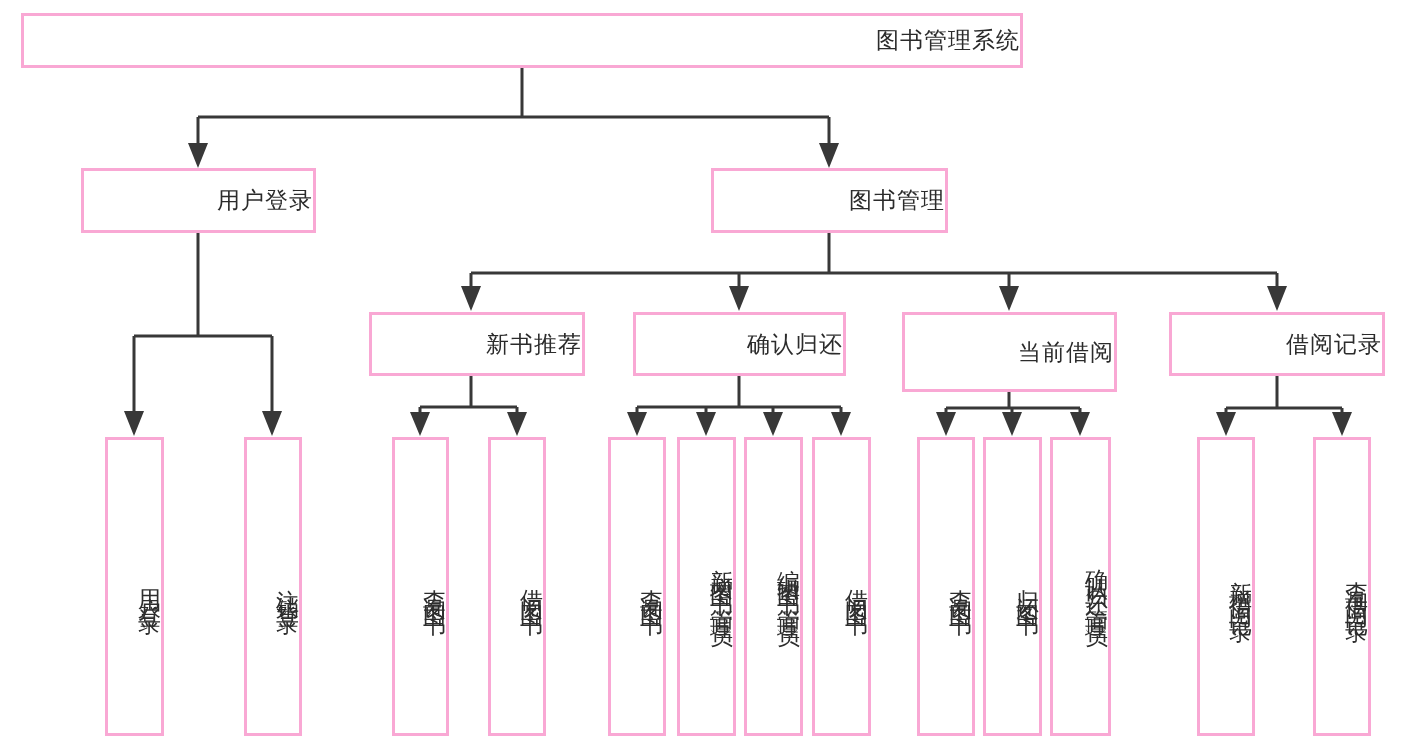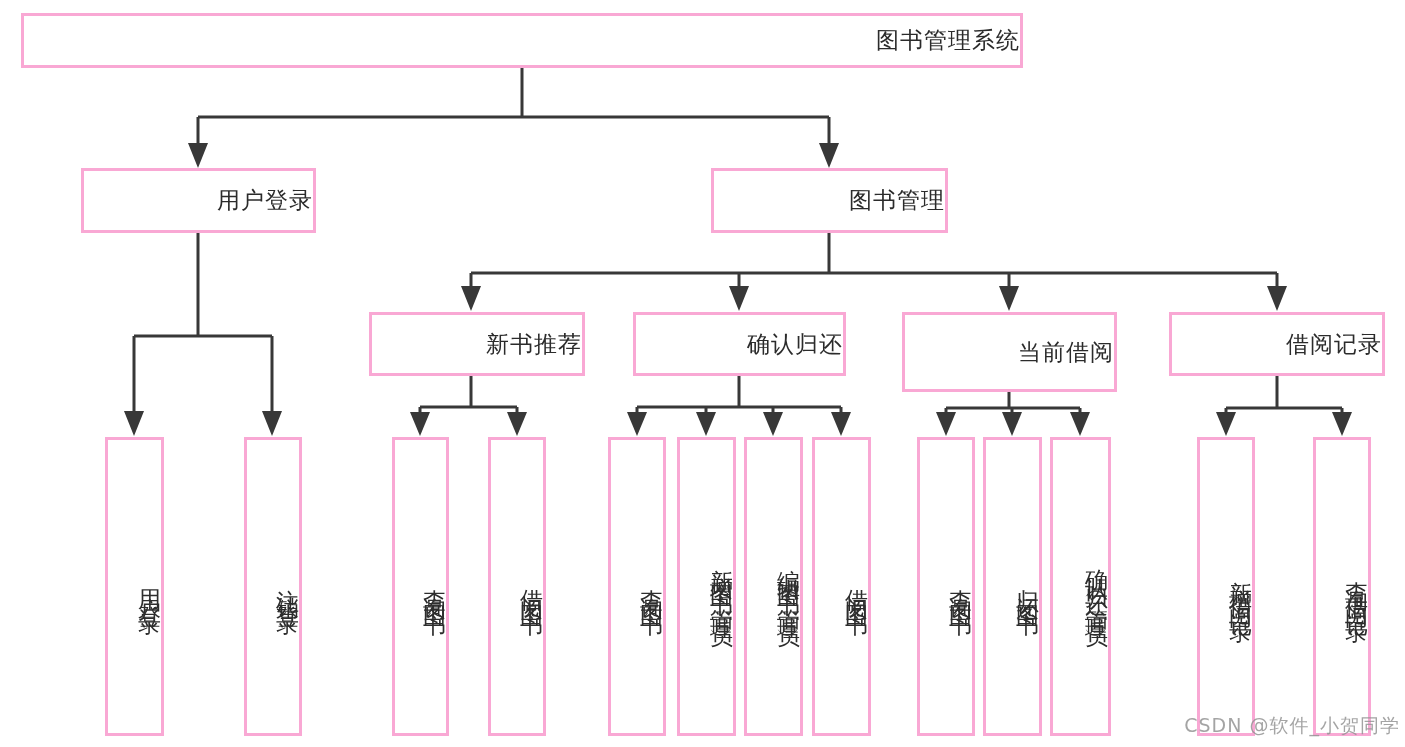--- a/index.html
+++ b/index.html
@@ -153,15 +153,14 @@
     <span class="vtext">确认归还（管理员）</span>
   </div>
 
   <div class="node leaf" style="left:1197px;top:437px;width:58px;height:299px;">
     <span class="vtext">新增借阅记录</span>
   </div>
   <div class="node leaf" style="left:1313px;top:437px;width:58px;height:299px;">
     <span class="vtext">查询借阅记录</span>
   </div>
 
-  <div id="watermark">CSDN @软件_小贺同学</div>
 
 </div>
 
 </body></html>

